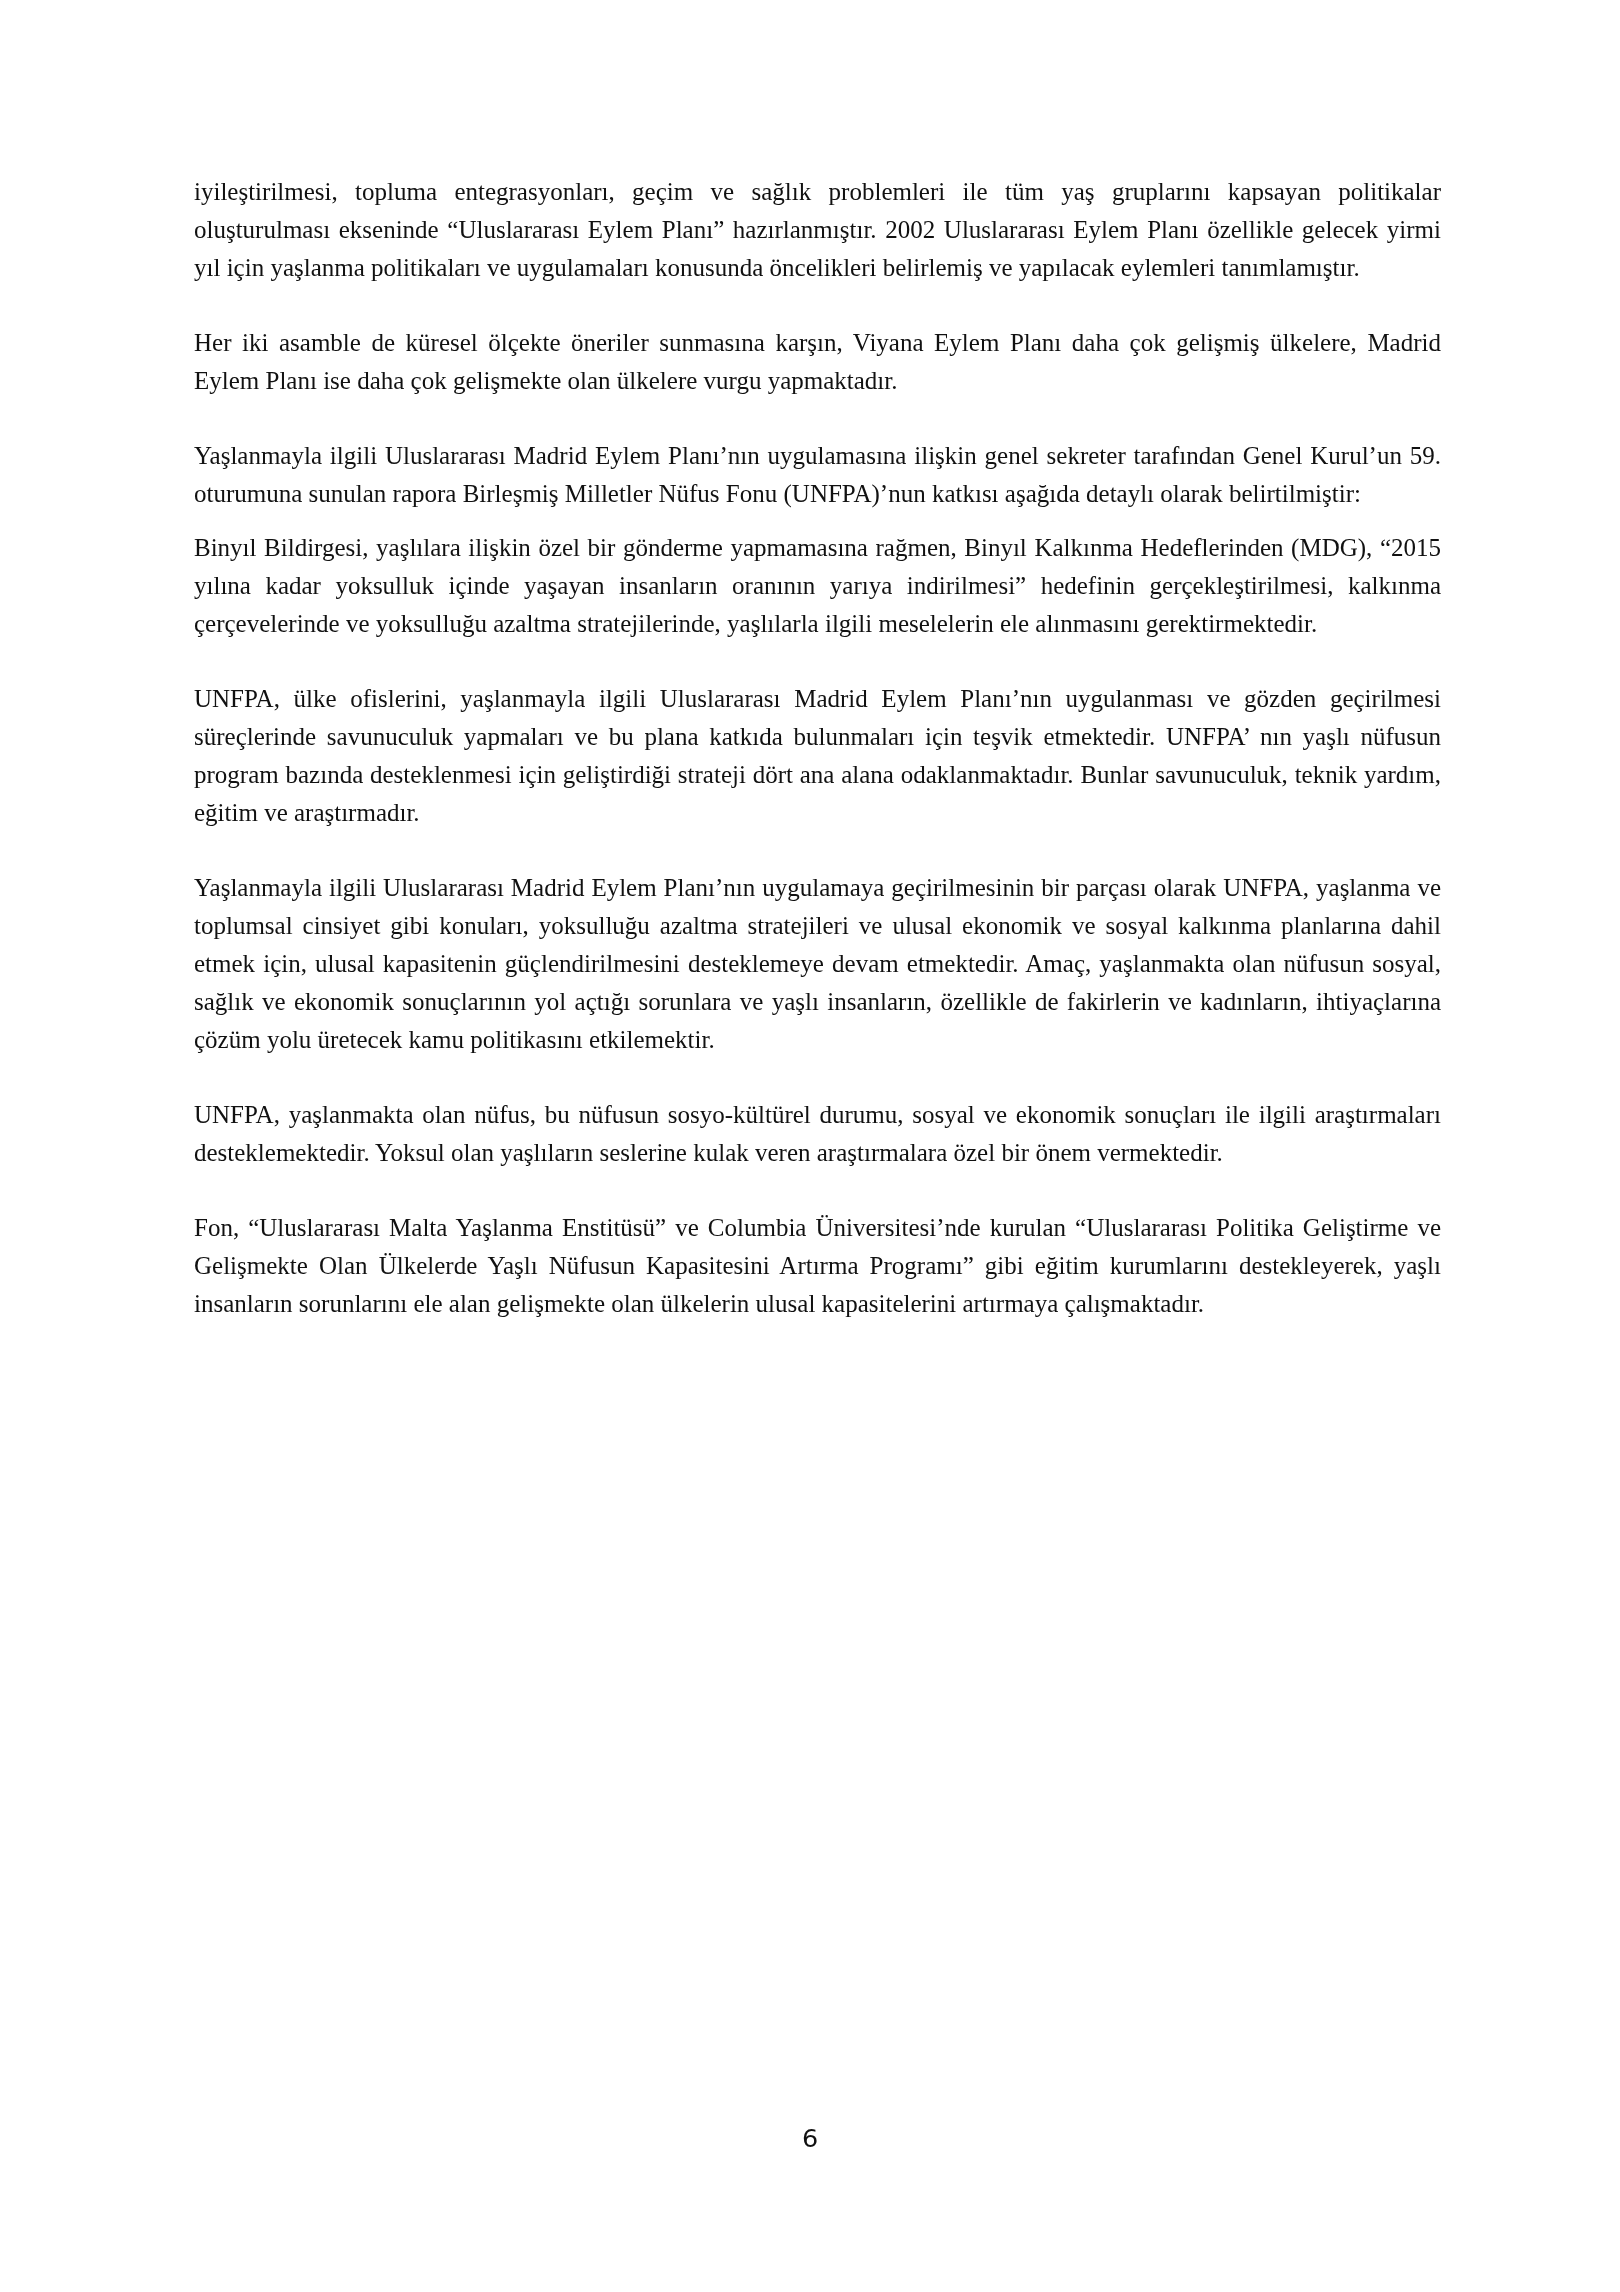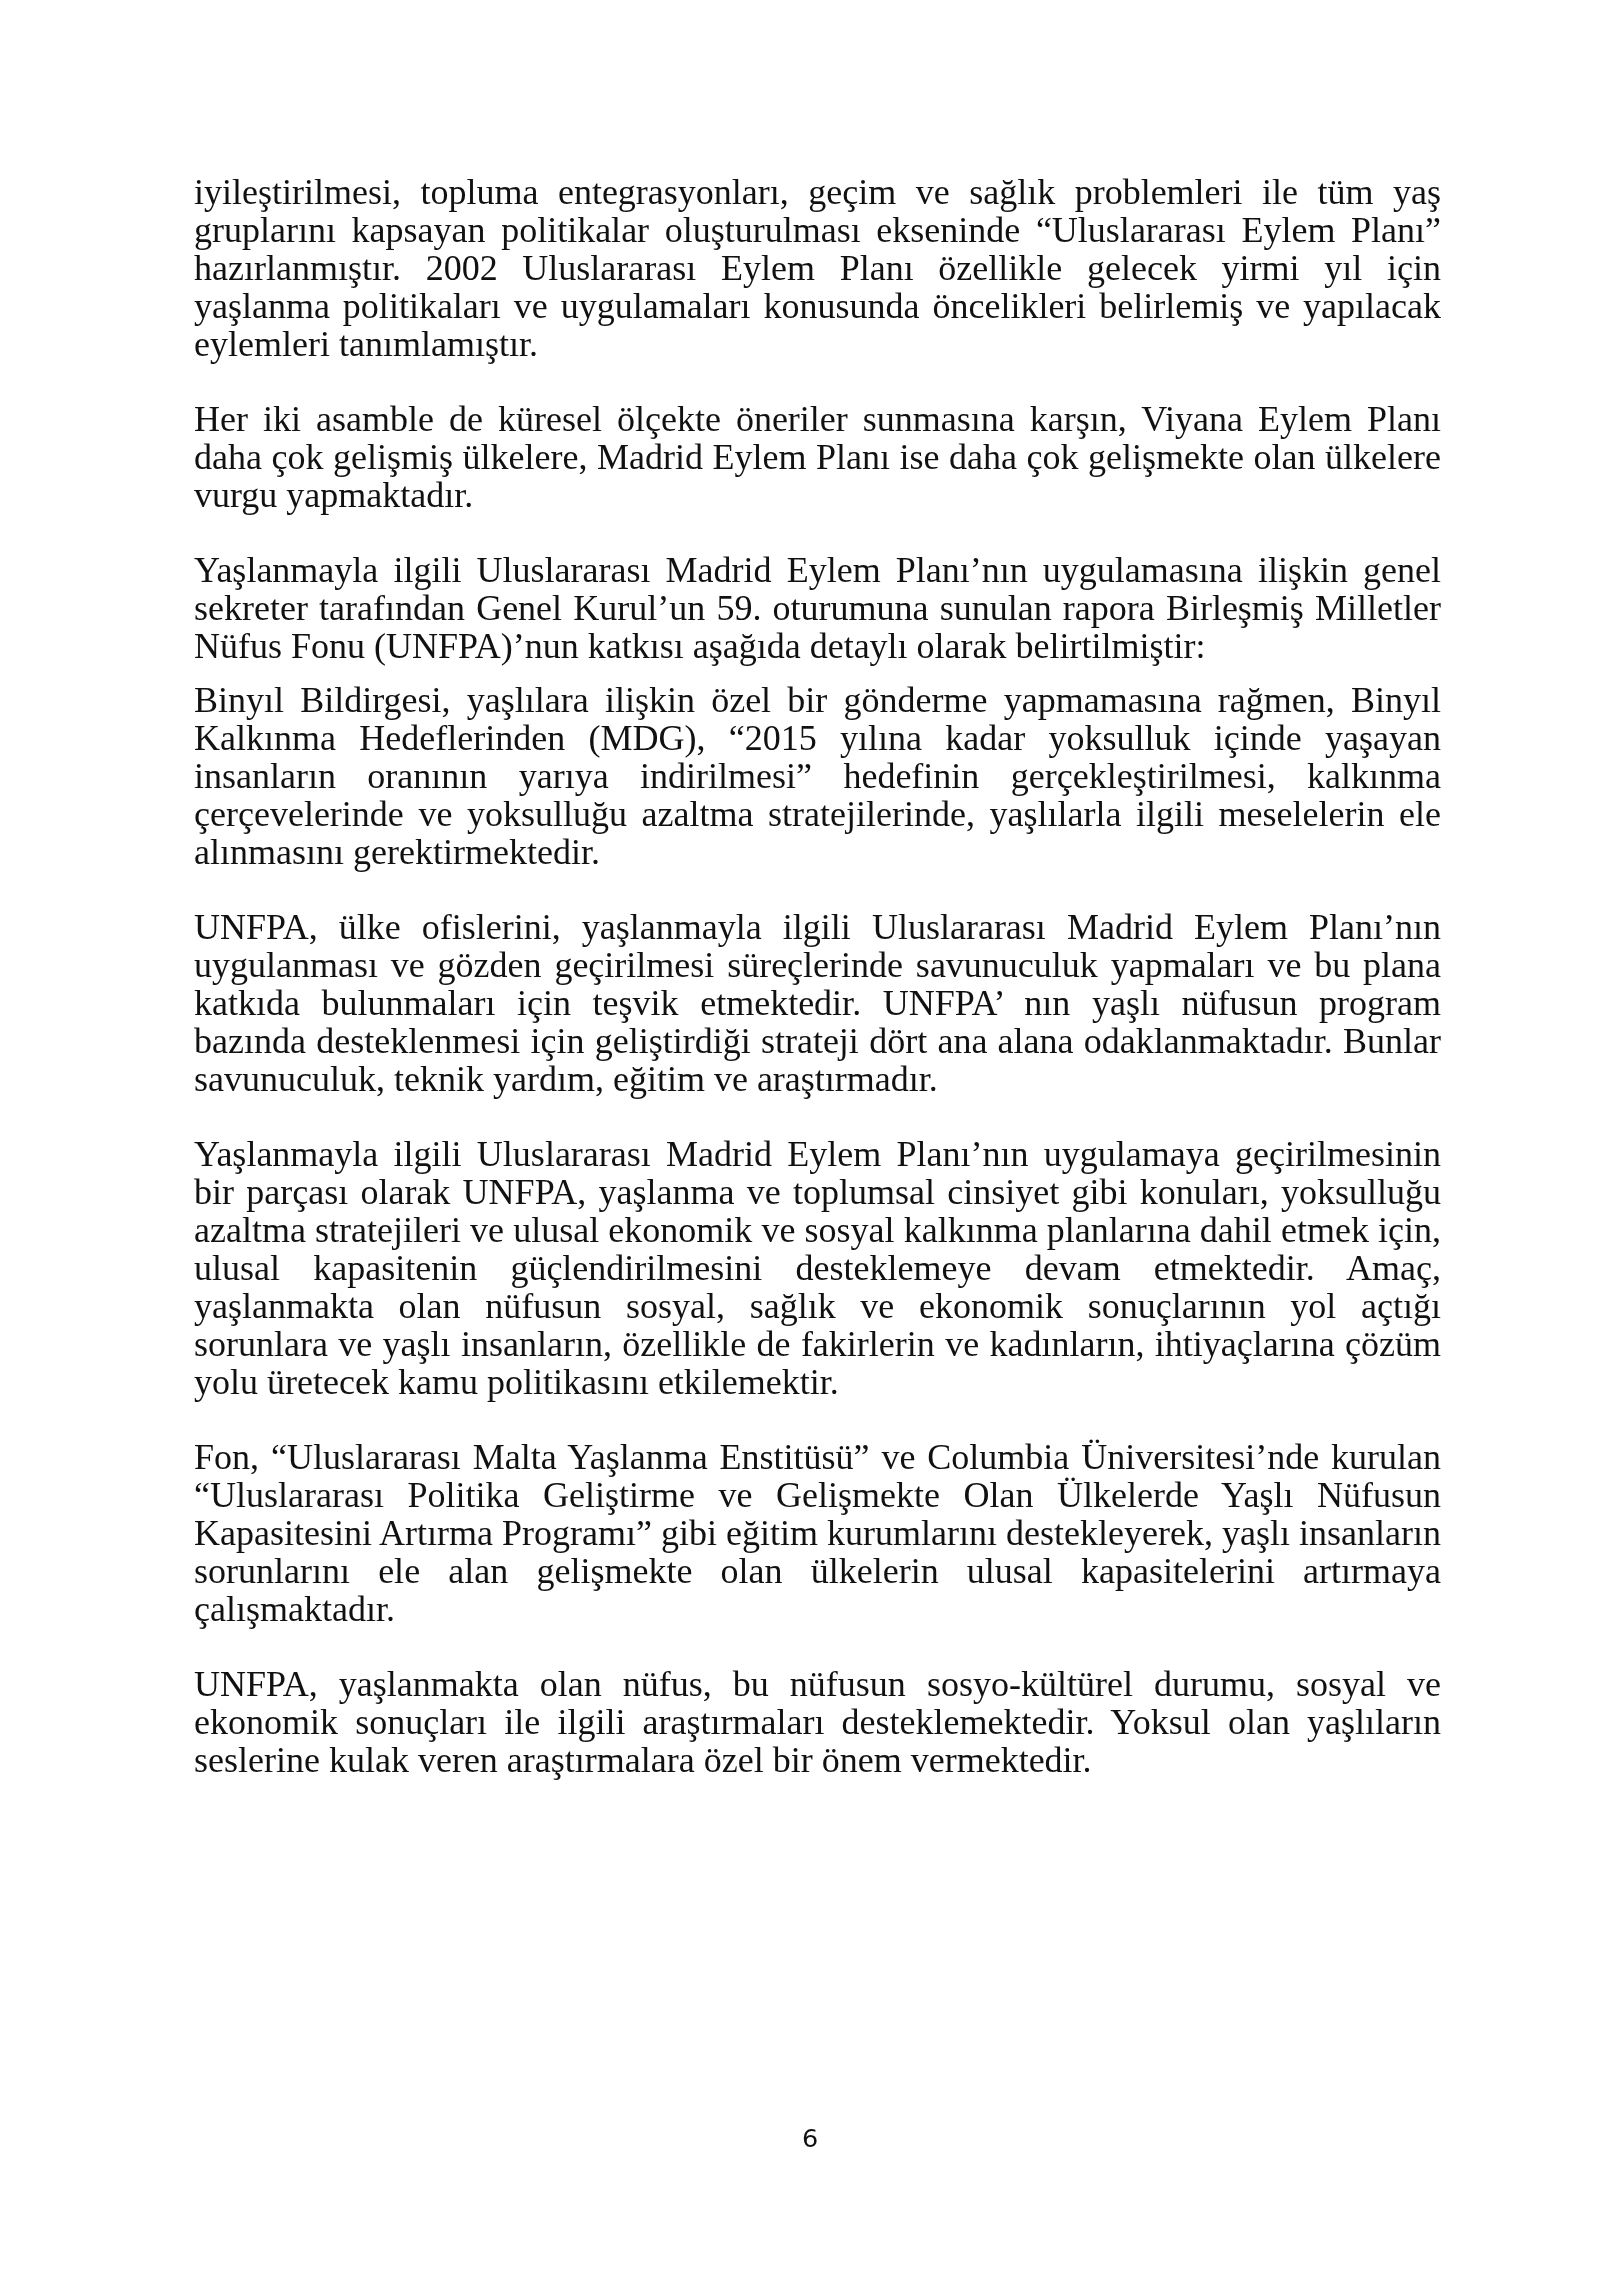--- a/index.html
+++ b/index.html
@@ -13,21 +13,21 @@
       position: relative;
       overflow: hidden;
     }
     .page {
       position: absolute;
       left: 194px;
       top: 173px;
       width: 1247px;
       color: #111111;
       font-family: "Liberation Serif", "DejaVu Serif", serif;
-      font-size: 36px;
+      font-size: 25px;
       line-height: 38px;
       text-align: justify;
     }
     .page p {
       margin: 0 0 37px 0;
     }
     .page p.tight {
       margin-bottom: 16px;
     }
     .page-number {
@@ -44,18 +44,18 @@
 </head>
 <body>
 
 <div class="page">
   <p>iyileştirilmesi, topluma entegrasyonları, geçim ve sağlık problemleri ile tüm yaş gruplarını kapsayan politikalar oluşturulması ekseninde “Uluslararası Eylem Planı” hazırlanmıştır. 2002 Uluslararası Eylem Planı özellikle gelecek yirmi yıl için yaşlanma politikaları ve uygulamaları konusunda öncelikleri belirlemiş ve yapılacak eylemleri tanımlamıştır.</p>
   <p>Her iki asamble de küresel ölçekte öneriler sunmasına karşın, Viyana Eylem Planı daha çok gelişmiş ülkelere, Madrid Eylem Planı ise daha çok gelişmekte olan ülkelere vurgu yapmaktadır.</p>
   <p class="tight">Yaşlanmayla ilgili Uluslararası Madrid Eylem Planı’nın uygulamasına ilişkin genel sekreter tarafından Genel Kurul’un 59. oturumuna sunulan rapora Birleşmiş Milletler Nüfus Fonu (UNFPA)’nun katkısı aşağıda detaylı olarak belirtilmiştir:</p>
   <p>Binyıl Bildirgesi, yaşlılara ilişkin özel bir gönderme yapmamasına rağmen, Binyıl Kalkınma Hedeflerinden (MDG), “2015 yılına kadar yoksulluk içinde yaşayan insanların oranının yarıya indirilmesi” hedefinin gerçekleştirilmesi, kalkınma çerçevelerinde ve yoksulluğu azaltma stratejilerinde, yaşlılarla ilgili meselelerin ele alınmasını gerektirmektedir.</p>
   <p>UNFPA, ülke ofislerini, yaşlanmayla ilgili Uluslararası Madrid Eylem Planı’nın uygulanması ve gözden geçirilmesi süreçlerinde savunuculuk yapmaları ve bu plana katkıda bulunmaları için teşvik etmektedir. UNFPA’ nın yaşlı nüfusun program bazında desteklenmesi için geliştirdiği strateji dört ana alana odaklanmaktadır. Bunlar savunuculuk, teknik yardım, eğitim ve araştırmadır.</p>
   <p>Yaşlanmayla ilgili Uluslararası Madrid Eylem Planı’nın uygulamaya geçirilmesinin bir parçası olarak UNFPA, yaşlanma ve toplumsal cinsiyet gibi konuları, yoksulluğu azaltma stratejileri ve ulusal ekonomik ve sosyal kalkınma planlarına dahil etmek için, ulusal kapasitenin güçlendirilmesini desteklemeye devam etmektedir. Amaç, yaşlanmakta olan nüfusun sosyal, sağlık ve ekonomik sonuçlarının yol açtığı sorunlara ve yaşlı insanların, özellikle de fakirlerin ve kadınların, ihtiyaçlarına çözüm yolu üretecek kamu politikasını etkilemektir.</p>
+  <p>UNFPA, yaşlanmakta olan nüfus, bu nüfusun sosyo-kültürel durumu, sosyal ve ekonomik sonuçları ile ilgili araştırmaları desteklemektedir. Yoksul olan yaşlıların seslerine kulak veren araştırmalara özel bir önem vermektedir.</p>
   <p>Fon, “Uluslararası Malta Yaşlanma Enstitüsü” ve Columbia Üniversitesi’nde kurulan “Uluslararası Politika Geliştirme ve Gelişmekte Olan Ülkelerde Yaşlı Nüfusun Kapasitesini Artırma Programı” gibi eğitim kurumlarını destekleyerek, yaşlı insanların sorunlarını ele alan gelişmekte olan ülkelerin ulusal kapasitelerini artırmaya çalışmaktadır.</p>
-  <p>UNFPA, yaşlanmakta olan nüfus, bu nüfusun sosyo-kültürel durumu, sosyal ve ekonomik sonuçları ile ilgili araştırmaları desteklemektedir. Yoksul olan yaşlıların seslerine kulak veren araştırmalara özel bir önem vermektedir.</p>
 </div>
 
 <div class="page-number">6</div>
 
 
 </body></html>

